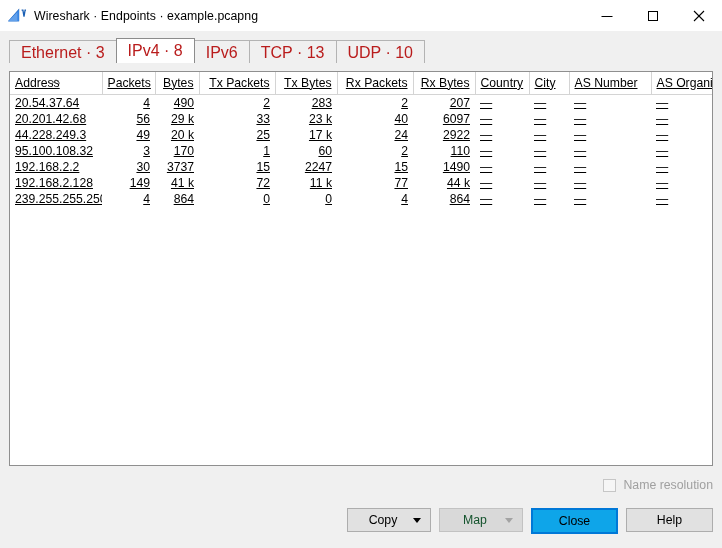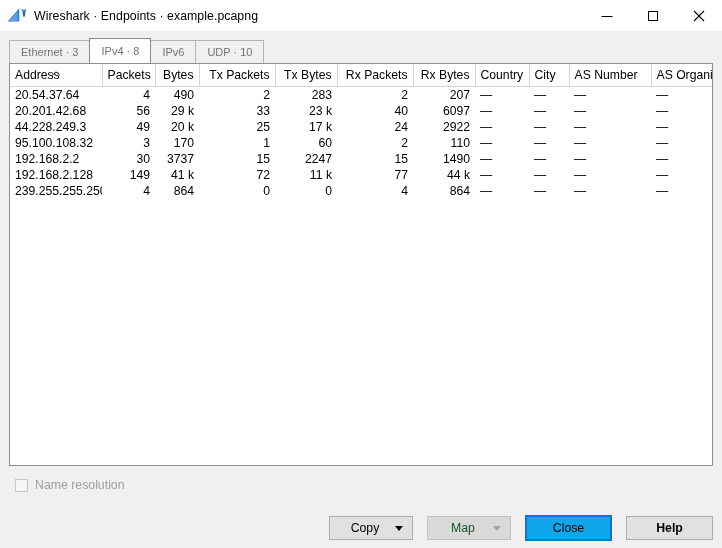--- a/index.html
+++ b/index.html
@@ -81,47 +81,48 @@
     display: flex;
     align-items: flex-end;
     height: 25px;
     position: relative;
     z-index: 2;
   }
   .tab {
     height: 23px;
     line-height: 23px;
     padding: 0 11px;
-    font-size: 11px;
-    color: #737373;
+    font-size: 16px;
+    color: #b91c1c;
     background: #f0f0f0;
     border: 1px solid #b3b3b3;
     border-bottom: none;
     margin-right: -1px;
     white-space: nowrap;
     box-sizing: border-box;
     position: relative;
   }
   .tab.selected {
     background: #ffffff;
     height: 25px;
     line-height: 24px;
     border-color: #8c8c8c;
     z-index: 3;
   }
 
   
   .table-wrap {
-    margin: 0 9px 0 9px;
+    margin: 8px 9px 0 9px;
     border: 1px solid #8f8f8f;
     background: #ffffff;
     flex: 1 1 auto;
     position: relative;
     overflow: hidden;
     box-sizing: border-box;
+    text-decoration: underline;
   }
   table.endpoints {
     border-collapse: collapse;
     width: 100%;
     table-layout: fixed;
     font-size: 12.2px;
     color: #000000;
   }
   table.endpoints thead th {
     height: 22px;
@@ -165,20 +166,21 @@
 
   
   .options-row {
     height: 38px;
     min-height: 38px;
     display: flex;
     align-items: center;
     padding: 16px 9px;
     box-sizing: border-box;
     position: relative;
+    justify-content: flex-end;
   }
   .chk {
     display: flex;
     align-items: center;
     gap: 7px;
     font-size: 12.3px;
     white-space: nowrap;
   }
   .chk .box {
     width: 13px;
@@ -215,25 +217,25 @@
     padding: 0 8px;
     box-sizing: border-box;
     white-space: nowrap;
   }
 
   
   .button-bar {
     height: 44px;
     min-height: 44px;
     display: flex;
-    align-items: center;
+    align-items: flex-start;
     justify-content: flex-end;
     padding: 4px 9px 0 0;
     box-sizing: border-box;
-    gap: 14px;
+    gap: 8px;
   }
   .btn {
     height: 24px;
     min-width: 77px;
     background: #e1e1e1;
     border: 1px solid #adadad;
     font-size: 12.3px;
     color: #000000;
     display: flex;
     align-items: center;
@@ -263,21 +265,21 @@
     border-color: #c2c2c2;
     color: #14532d;
   }
   .btn.default {
     border: 2px solid #0078d7;
     background: #0ea5e9;
   }
   .btn-copy  { min-width: 84px; }
   .btn-map   { min-width: 84px; }
   .btn-close { min-width: 87px; height: 26px; }
-  .btn-help  { min-width: 87px; font-weight: bold; }
+  .btn-help  { min-width: 87px; }
 
   .caret-down {
     width: 0; height: 0;
     border-left: 4.5px solid transparent;
     border-right: 4.5px solid transparent;
     border-top: 5px solid #000000;
   }
   .caret-down.dim { border-top-color: #a3a3a3; }
 </style>
 </head>
@@ -315,20 +317,21 @@
         </svg>
       </div>
     </div>
   </div>
 
   <div class="tabs-area">
     <div class="tabstrip">
       <div class="tab">Ethernet · 3</div>
       <div class="tab selected">IPv4 · 8</div>
       <div class="tab">IPv6</div>
+      <div class="tab">TCP · 13</div>
       <div class="tab">UDP · 10</div>
     </div>
   </div>
 
   <div class="table-wrap">
     <table class="endpoints">
       <colgroup>
         <col style="width:92px">
         <col style="width:53px">
         <col style="width:44px">

